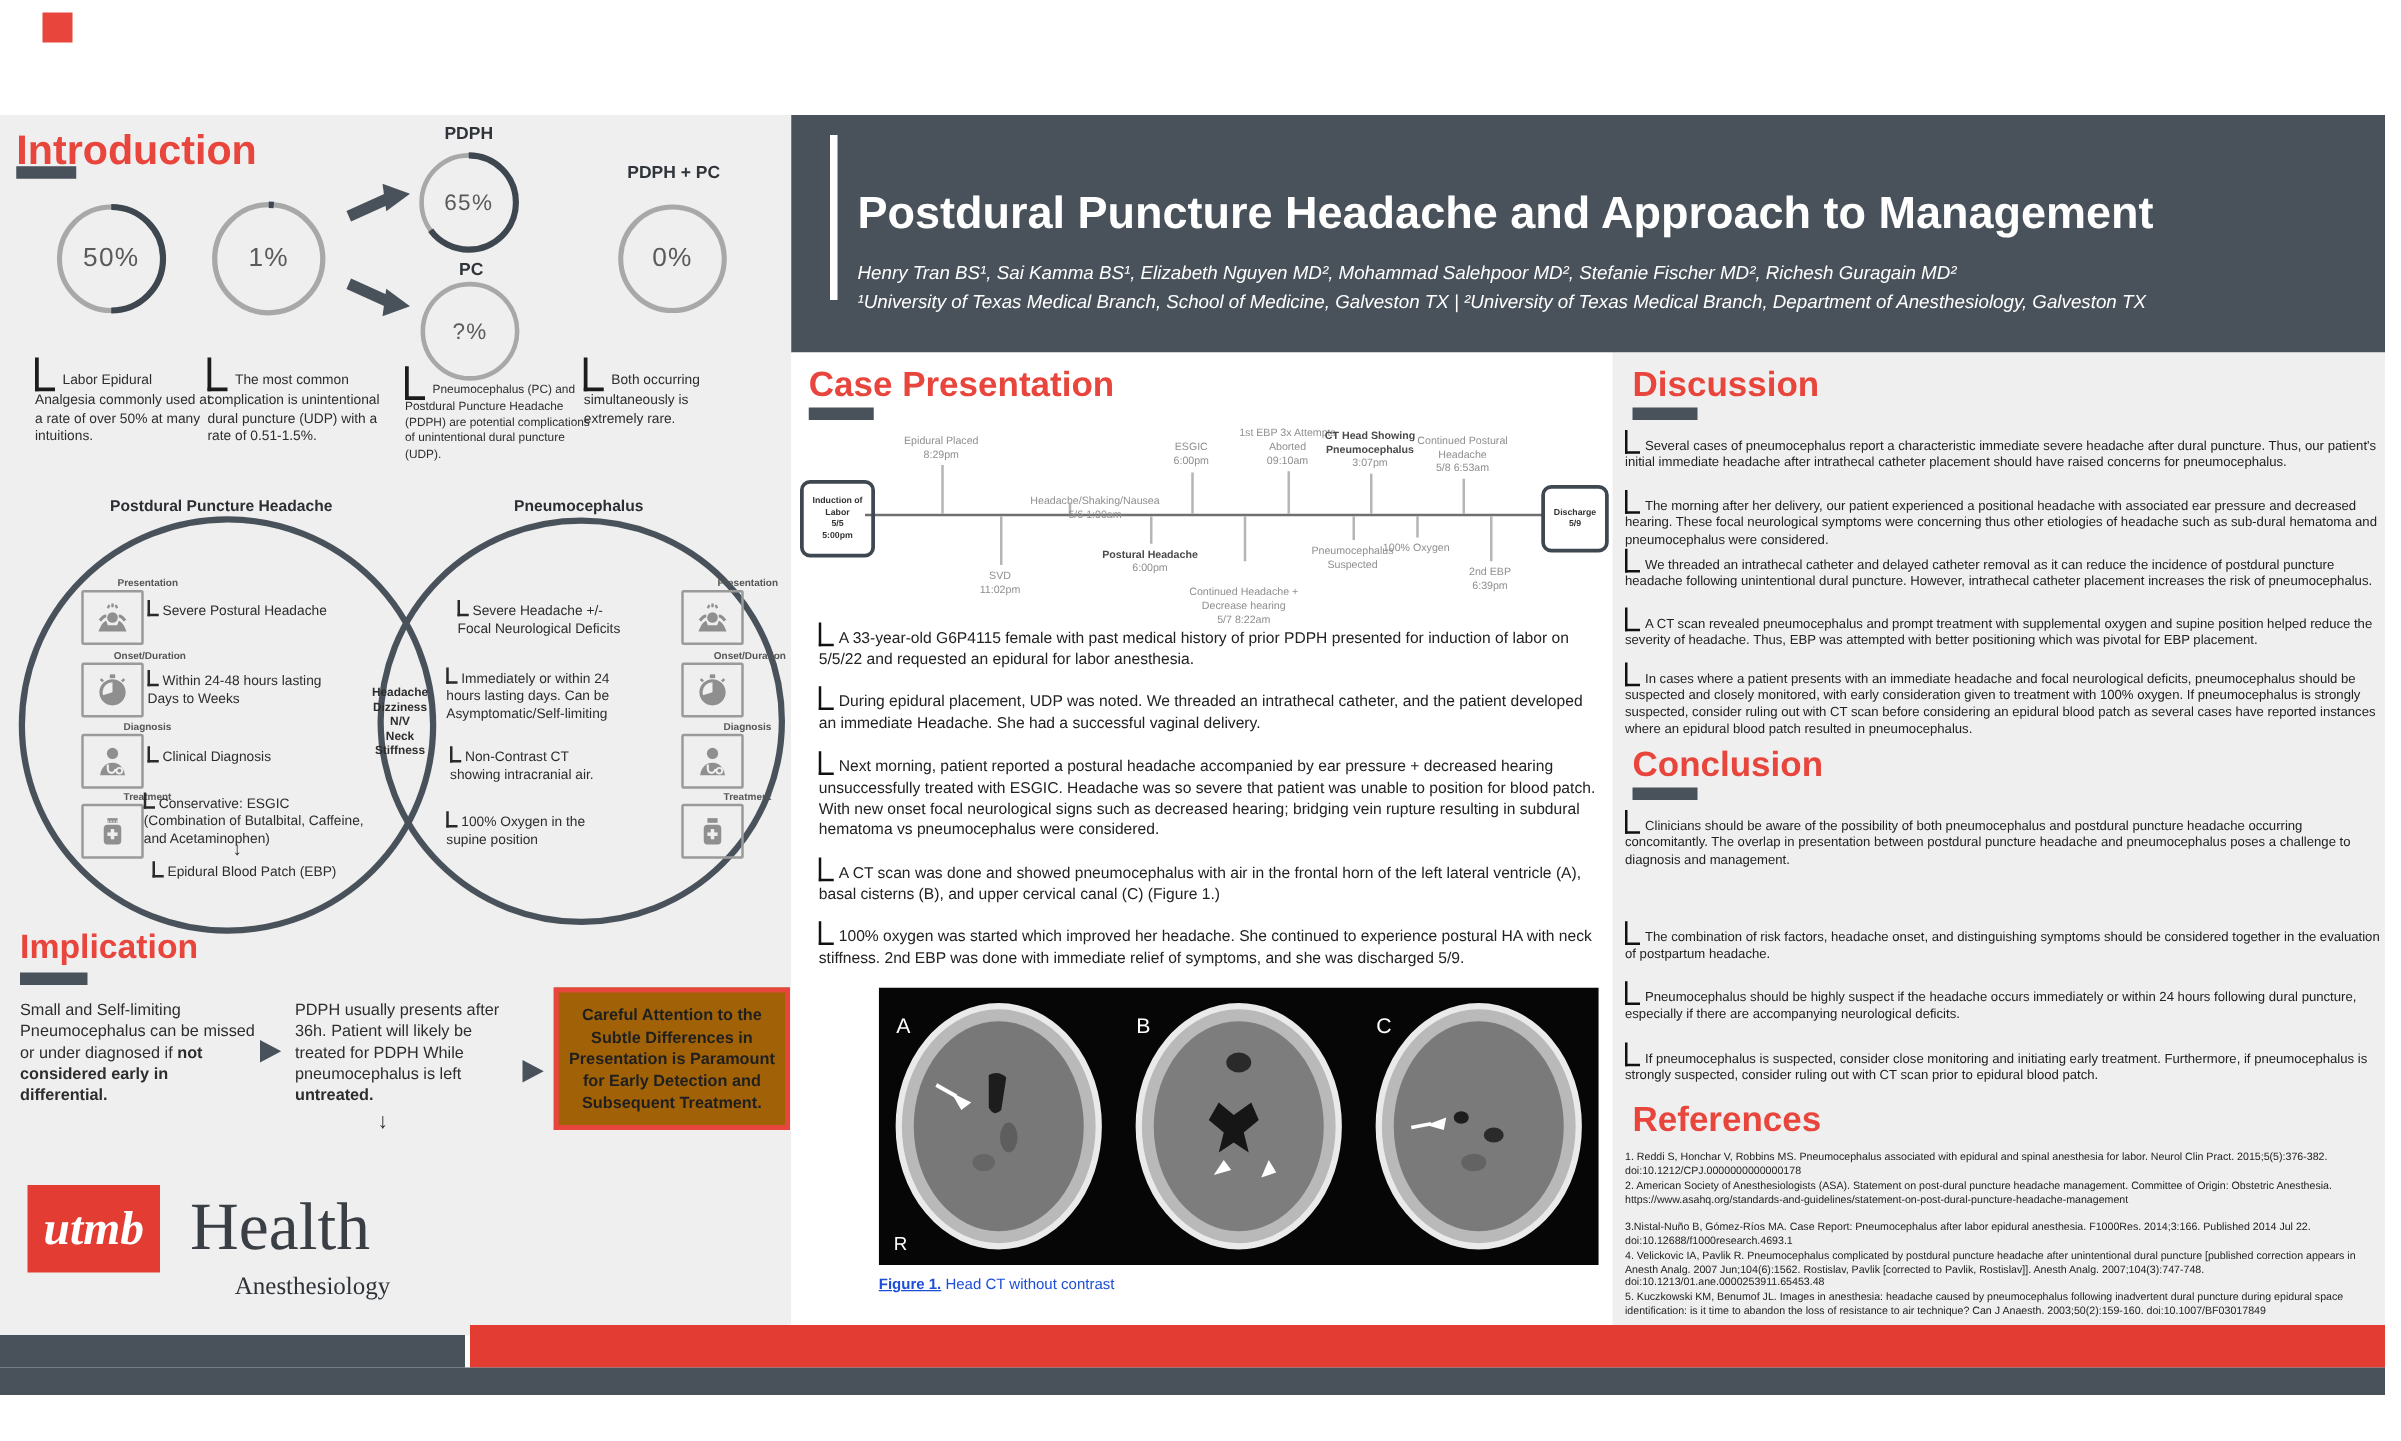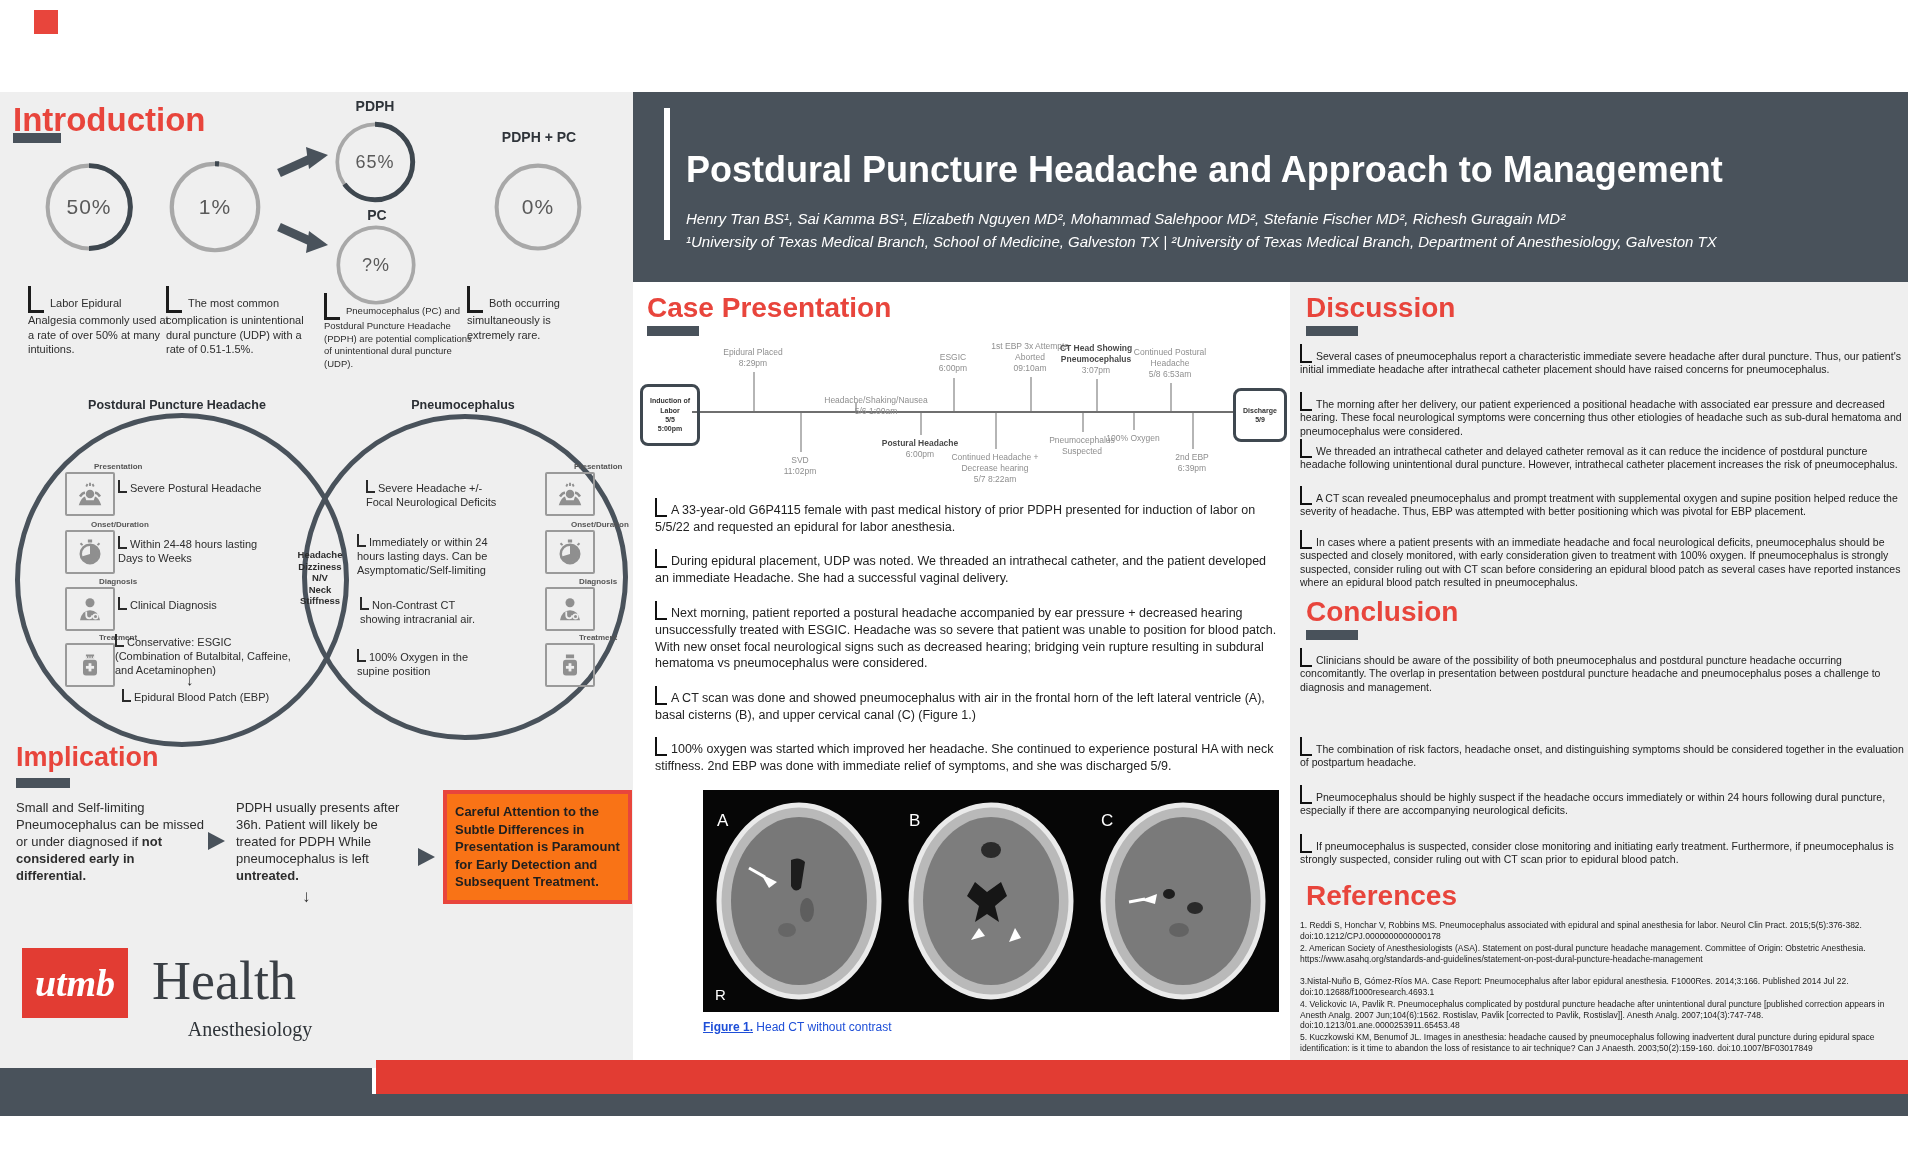--- a/index.html
+++ b/index.html
@@ -22,21 +22,21 @@
   .cap{position:absolute;font-size:11px;line-height:1.34;color:#2d2d2d;}
   .venn-circle{position:absolute;border:5px solid #49525b;border-radius:50%;}
   .venn-title{position:absolute;font-weight:bold;color:#2b2f34;font-size:12.5px;text-align:center;}
   .tag{position:absolute;font-size:8px;font-weight:bold;color:#555;text-align:center;width:48px;margin-left:30px;}
   .ibox{position:absolute;width:46px;height:40px;border:2px solid #9a9a9a;border-radius:2px;display:flex;align-items:center;justify-content:center;background:transparent;}
   .vtext{position:absolute;font-size:11px;line-height:1.25;color:#2d2d2d;}
   .overlap-t{position:absolute;font-weight:bold;font-size:9.5px;line-height:1.22;color:#2d2d2d;text-align:center;}
   
   .imp-t{position:absolute;font-size:13px;line-height:1.3;color:#2d2d2d;}
   .tri{position:absolute;width:0;height:0;border-top:9px solid transparent;border-bottom:9px solid transparent;border-left:17px solid #49525b;}
-  .hl-box{position:absolute;border:4px solid #e8453c;padding:9px 8px;font-weight:bold;font-size:13px;line-height:1.35;color:#1f1f1f;background:#f97316;}
+  .hl-box{position:absolute;border:4px solid #e8453c;padding:9px 8px;font-weight:bold;font-size:13px;line-height:1.35;color:#1f1f1f;background:#a16207;text-align:center;}
   
   .title{color:#fff;font-weight:bold;font-size:36px;line-height:1.0;}
   .auth{color:#fff;font-style:italic;font-size:15px;}
   
   .tl-lab{position:absolute;font-size:8.5px;line-height:1.3;color:#8f8f8f;text-align:center;white-space:pre-line;}
   .tl-lab .b{color:#4a4a4a;font-weight:bold;}
   .stem{position:absolute;width:2px;background:#b5b5b5;}
   .tl-box{position:absolute;border:3px solid #3f4850;border-radius:8px;display:flex;align-items:center;justify-content:center;text-align:center;font-size:7px;font-weight:bold;color:#333;white-space:pre-line;line-height:1.35;}
   .tl-line{position:absolute;height:2px;background:#6f6f6f;}
   
@@ -277,21 +277,21 @@
   <div class="tl-lab" style="left:893px;top:352px;width:120px;"><span class="pre">ESGIC</span><br><span>6:00pm</span></div>
   <div class="tl-lab" style="left:970px;top:341px;width:120px;"><span class="pre">1st EBP 3x Attempts
 Aborted</span><br><span>09:10am</span></div>
   <div class="tl-lab" style="left:1036px;top:343px;width:120px;"><span class="pre b">CT Head Showing
 Pneumocephalus</span><br><span>3:07pm</span></div>
   <div class="tl-lab" style="left:1110px;top:347px;width:120px;"><span class="pre">Continued Postural
 Headache</span><br><span>5/8 6:53am</span></div>
 
   <div class="tl-lab" style="left:740px;top:455px;width:120px;"><span class="pre">SVD</span><br><span>11:02pm</span></div>
   <div class="tl-lab" style="left:855px;top:438px;width:130px;"><span class="pre b">Postural Headache</span><br><span>6:00pm</span></div>
-  <div class="tl-lab" style="left:935px;top:452px;width:120px;"><span class="pre">Continued Headache +
+  <div class="tl-lab" style="left:935px;top:468px;width:120px;"><span class="pre">Continued Headache +
 Decrease hearing</span><br><span>5/7 8:22am</span></div>
   <div class="tl-lab" style="left:1022px;top:435px;width:120px;"><span class="pre">Pneumocephalus
 Suspected</span></div>
   <div class="tl-lab" style="left:1083px;top:433px;width:100px;"><span class="pre">100% Oxygen</span></div>
   <div class="tl-lab" style="left:1132px;top:452px;width:120px;"><span class="pre">2nd EBP</span><br><span>6:39pm</span></div>
 
   <div class="para" style="left:655px;top:498px;"><span class="Lp"></span><span>A 33-year-old G6P4115 female with past medical history of prior PDPH presented for induction of labor on 5/5/22 and requested an epidural for labor anesthesia.</span></div>
   <div class="para" style="left:655px;top:549px;"><span class="Lp"></span><span>During epidural placement, UDP was noted. We threaded an intrathecal catheter, and the patient developed an immediate Headache. She had a successful vaginal delivery.</span></div>
   <div class="para" style="left:655px;top:601px;"><span class="Lp"></span><span>Next morning, patient reported a postural headache accompanied by ear pressure + decreased hearing unsuccessfully treated with ESGIC. Headache was so severe that patient was unable to position for blood patch. With new onset focal neurological signs such as decreased hearing; bridging vein rupture resulting in subdural hematoma vs pneumocephalus were considered.</span></div>
   <div class="para" style="left:655px;top:686px;"><span class="Lp"></span><span>A CT scan was done and showed pneumocephalus with air in the frontal horn of the left lateral ventricle (A), basal cisterns (B), and upper cervical canal (C) (Figure 1.)</span></div>

